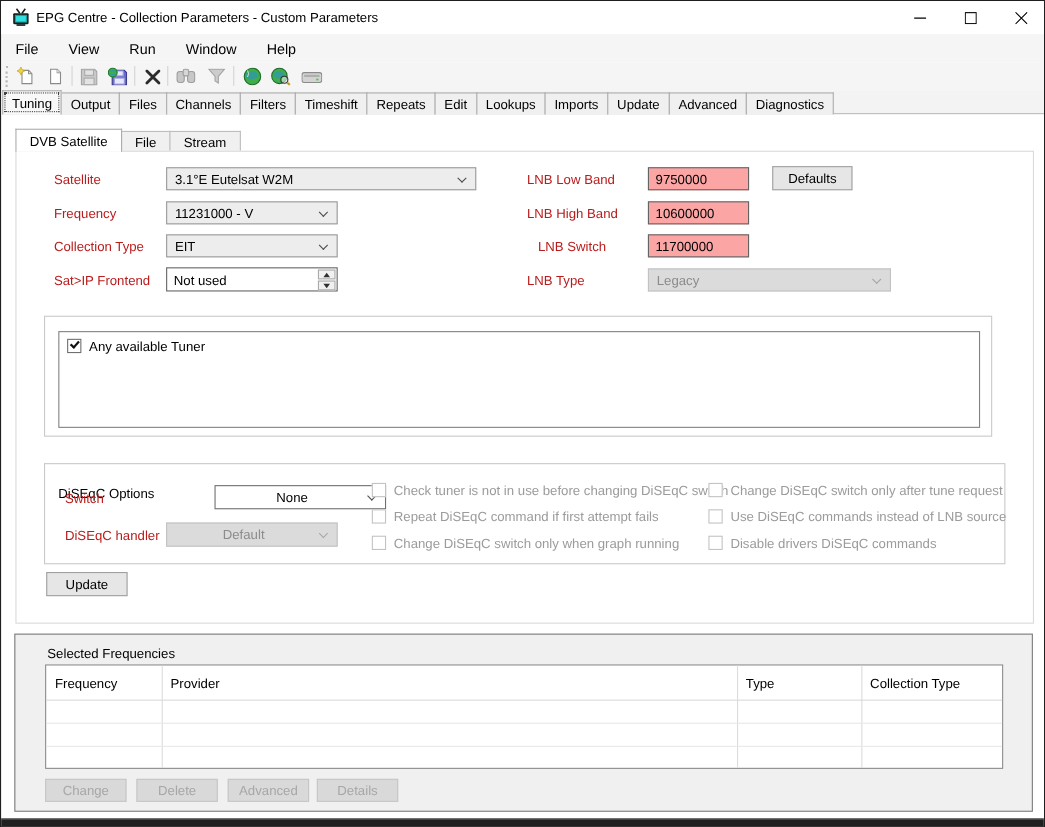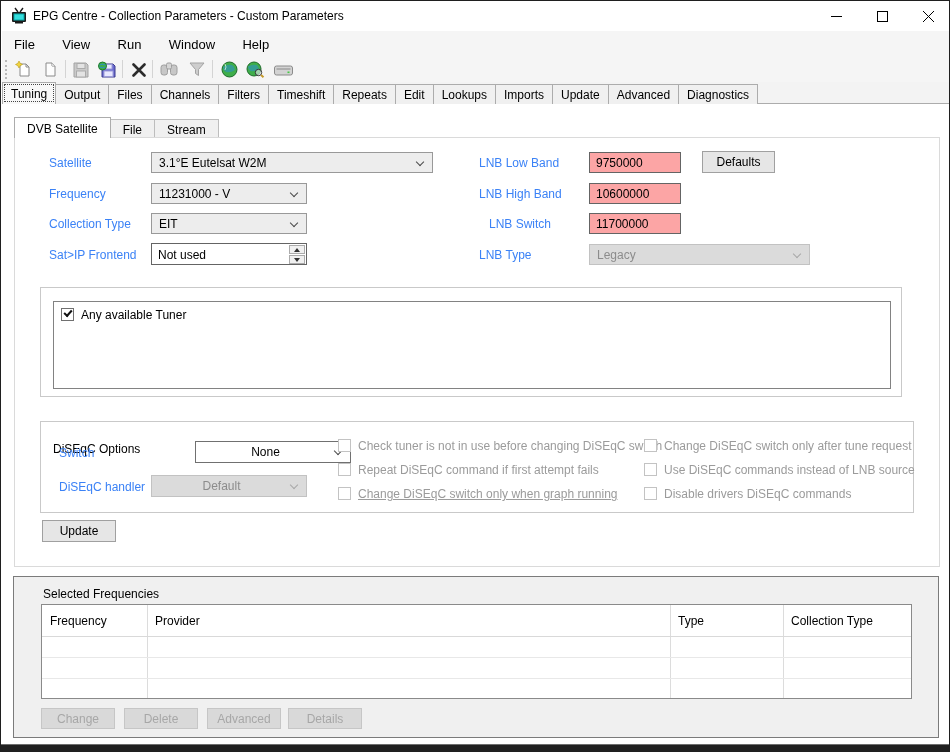--- a/index.html
+++ b/index.html
@@ -33,21 +33,21 @@
           outline:1px dotted #444; outline-offset:-3px; }
   
   .tuning-page { position:absolute; left:1px; top:103px; width:948px; height:642px; background:#fff; }
   .inner-tabstrip { position:absolute; left:12px; top:13px; height:21px; }
   .itab { position:relative; display:inline-block; vertical-align:bottom; height:19px; margin-top:2px;
           padding:3px 12px 0 12px; font-size:12px; background:#f0f0f0;
           border:1px solid #bdbdbd; border-bottom:none; margin-right:-1px; }
   .itab.selected { height:21px; margin-top:0; padding-top:4px; background:#fff; z-index:2; border-color:#acacac; }
   .inner-page { position:absolute; left:12px; top:33px; width:926px; height:430px; background:#fff; border:1px solid #dadada; }
   
-  .lbl { position:absolute; font-size:12px; color:#3b82f6; white-space:nowrap; }
+  .lbl { position:absolute; font-size:12px; color:#b91c1c; white-space:nowrap; }
   .combo { position:absolute; height:21px; background:#ededed; border:1px solid #999;
            padding:3px 22px 0 7px; font-size:12px; color:#000; white-space:nowrap; overflow:hidden; }
   .combo .chev { position:absolute; right:9px; top:6px; width:6px; height:6px;
            border-right:1px solid #4a4a4a; border-bottom:1px solid #4a4a4a; transform:rotate(45deg); }
   .combo.white { background:#fff; border-color:#707070;margin-left:44px; }
   .combo.disabled { background:#dbdbdb; border-color:#c2c2c2; color:#8c8c8c; }
   .combo.disabled .chev { border-color:#a8a8a8; }
   .tbox { position:absolute; height:21px; background:#fca5a5; border:1px solid #646464;
           padding:0 6px; font-size:12px; color:#000; font-family:"Liberation Sans", sans-serif; }
   .spinner { position:absolute; height:22px; background:#fff; border:1px solid #646464; }
@@ -274,21 +274,21 @@
       <div class="combo disabled" style="left:110px; top:53px; width:156px; height:22px;">
         <span>Default</span>
         <span class="chev"></span>
       </div>
 
       <span class="checkbox dim" style="left:297px; top:17px;"></span>
       <span class="cblabel dim" style="left:317px; top:17px;">Check tuner is not in use before changing DiSEqC switch</span>
       <span class="checkbox dim" style="left:297px; top:41px;"></span>
       <span class="cblabel dim" style="left:317px; top:41px;">Repeat DiSEqC command if first attempt fails</span>
       <span class="checkbox dim" style="left:297px; top:65px;"></span>
-      <span class="cblabel dim" style="left:317px; top:65px;text-decoration:underline;">Change DiSEqC switch only when graph running</span>
+      <span class="cblabel dim" style="left:317px; top:65px;">Change DiSEqC switch only when graph running</span>
 
       <span class="checkbox dim" style="left:603px; top:17px;"></span>
       <span class="cblabel dim" style="left:623px; top:17px;">Change DiSEqC switch only after tune request</span>
       <span class="checkbox dim" style="left:603px; top:41px;"></span>
       <span class="cblabel dim" style="left:623px; top:41px;">Use DiSEqC commands instead of LNB source</span>
       <span class="checkbox dim" style="left:603px; top:65px;"></span>
       <span class="cblabel dim" style="left:623px; top:65px;">Disable drivers DiSEqC commands</span>
     </div>
 
     <div class="btn" style="left:40px; top:416px; width:74px;">Update</div>

